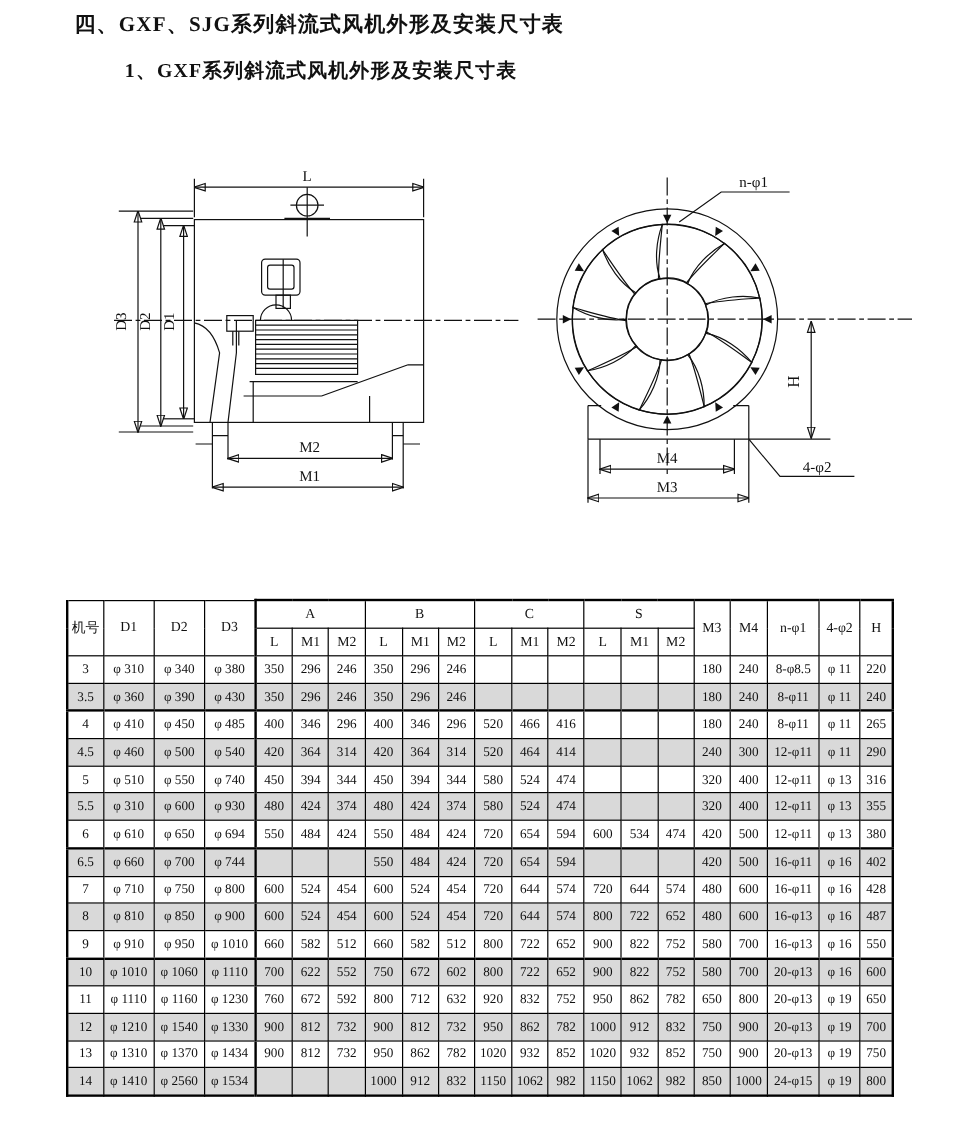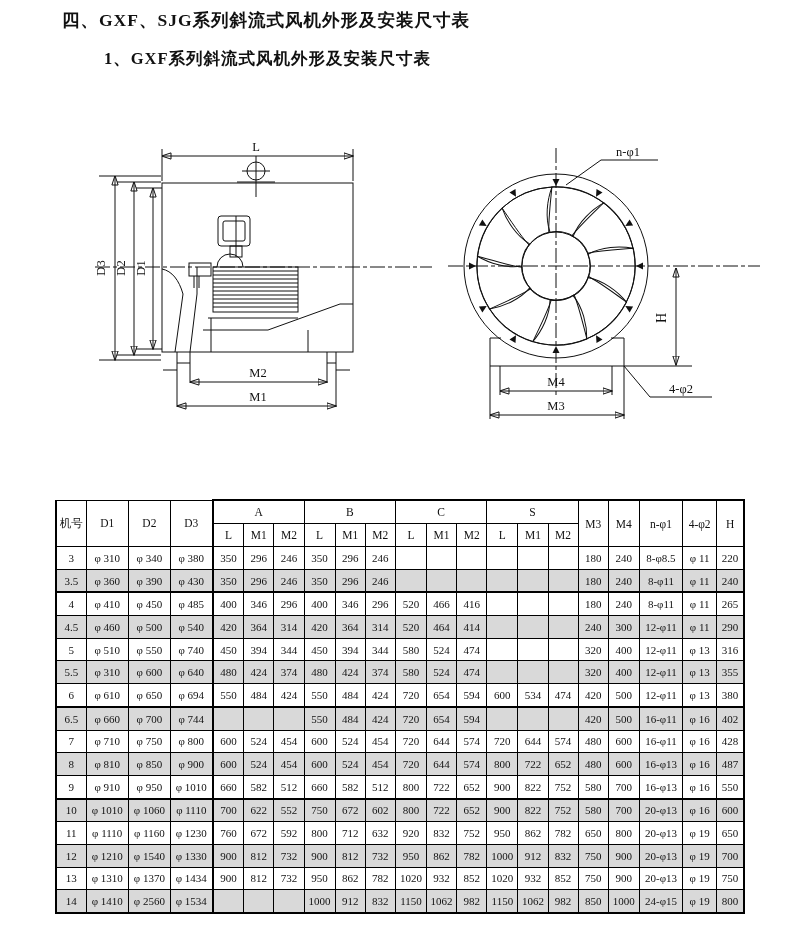--- a/index.html
+++ b/index.html
@@ -334,21 +334,21 @@
           <td>320</td>
           <td>400</td>
           <td>12-φ11</td>
           <td>φ 13</td>
           <td>316</td>
         </tr>
         <tr class="shade">
           <td>5.5</td>
           <td>φ 310</td>
           <td>φ 600</td>
-          <td>φ 640</td>
+          <td>φ 930</td>
           <td class="gs">480</td>
           <td>424</td>
           <td>374</td>
           <td>480</td>
           <td>424</td>
           <td>374</td>
           <td>580</td>
           <td>524</td>
           <td>474</td>
           <td></td>

